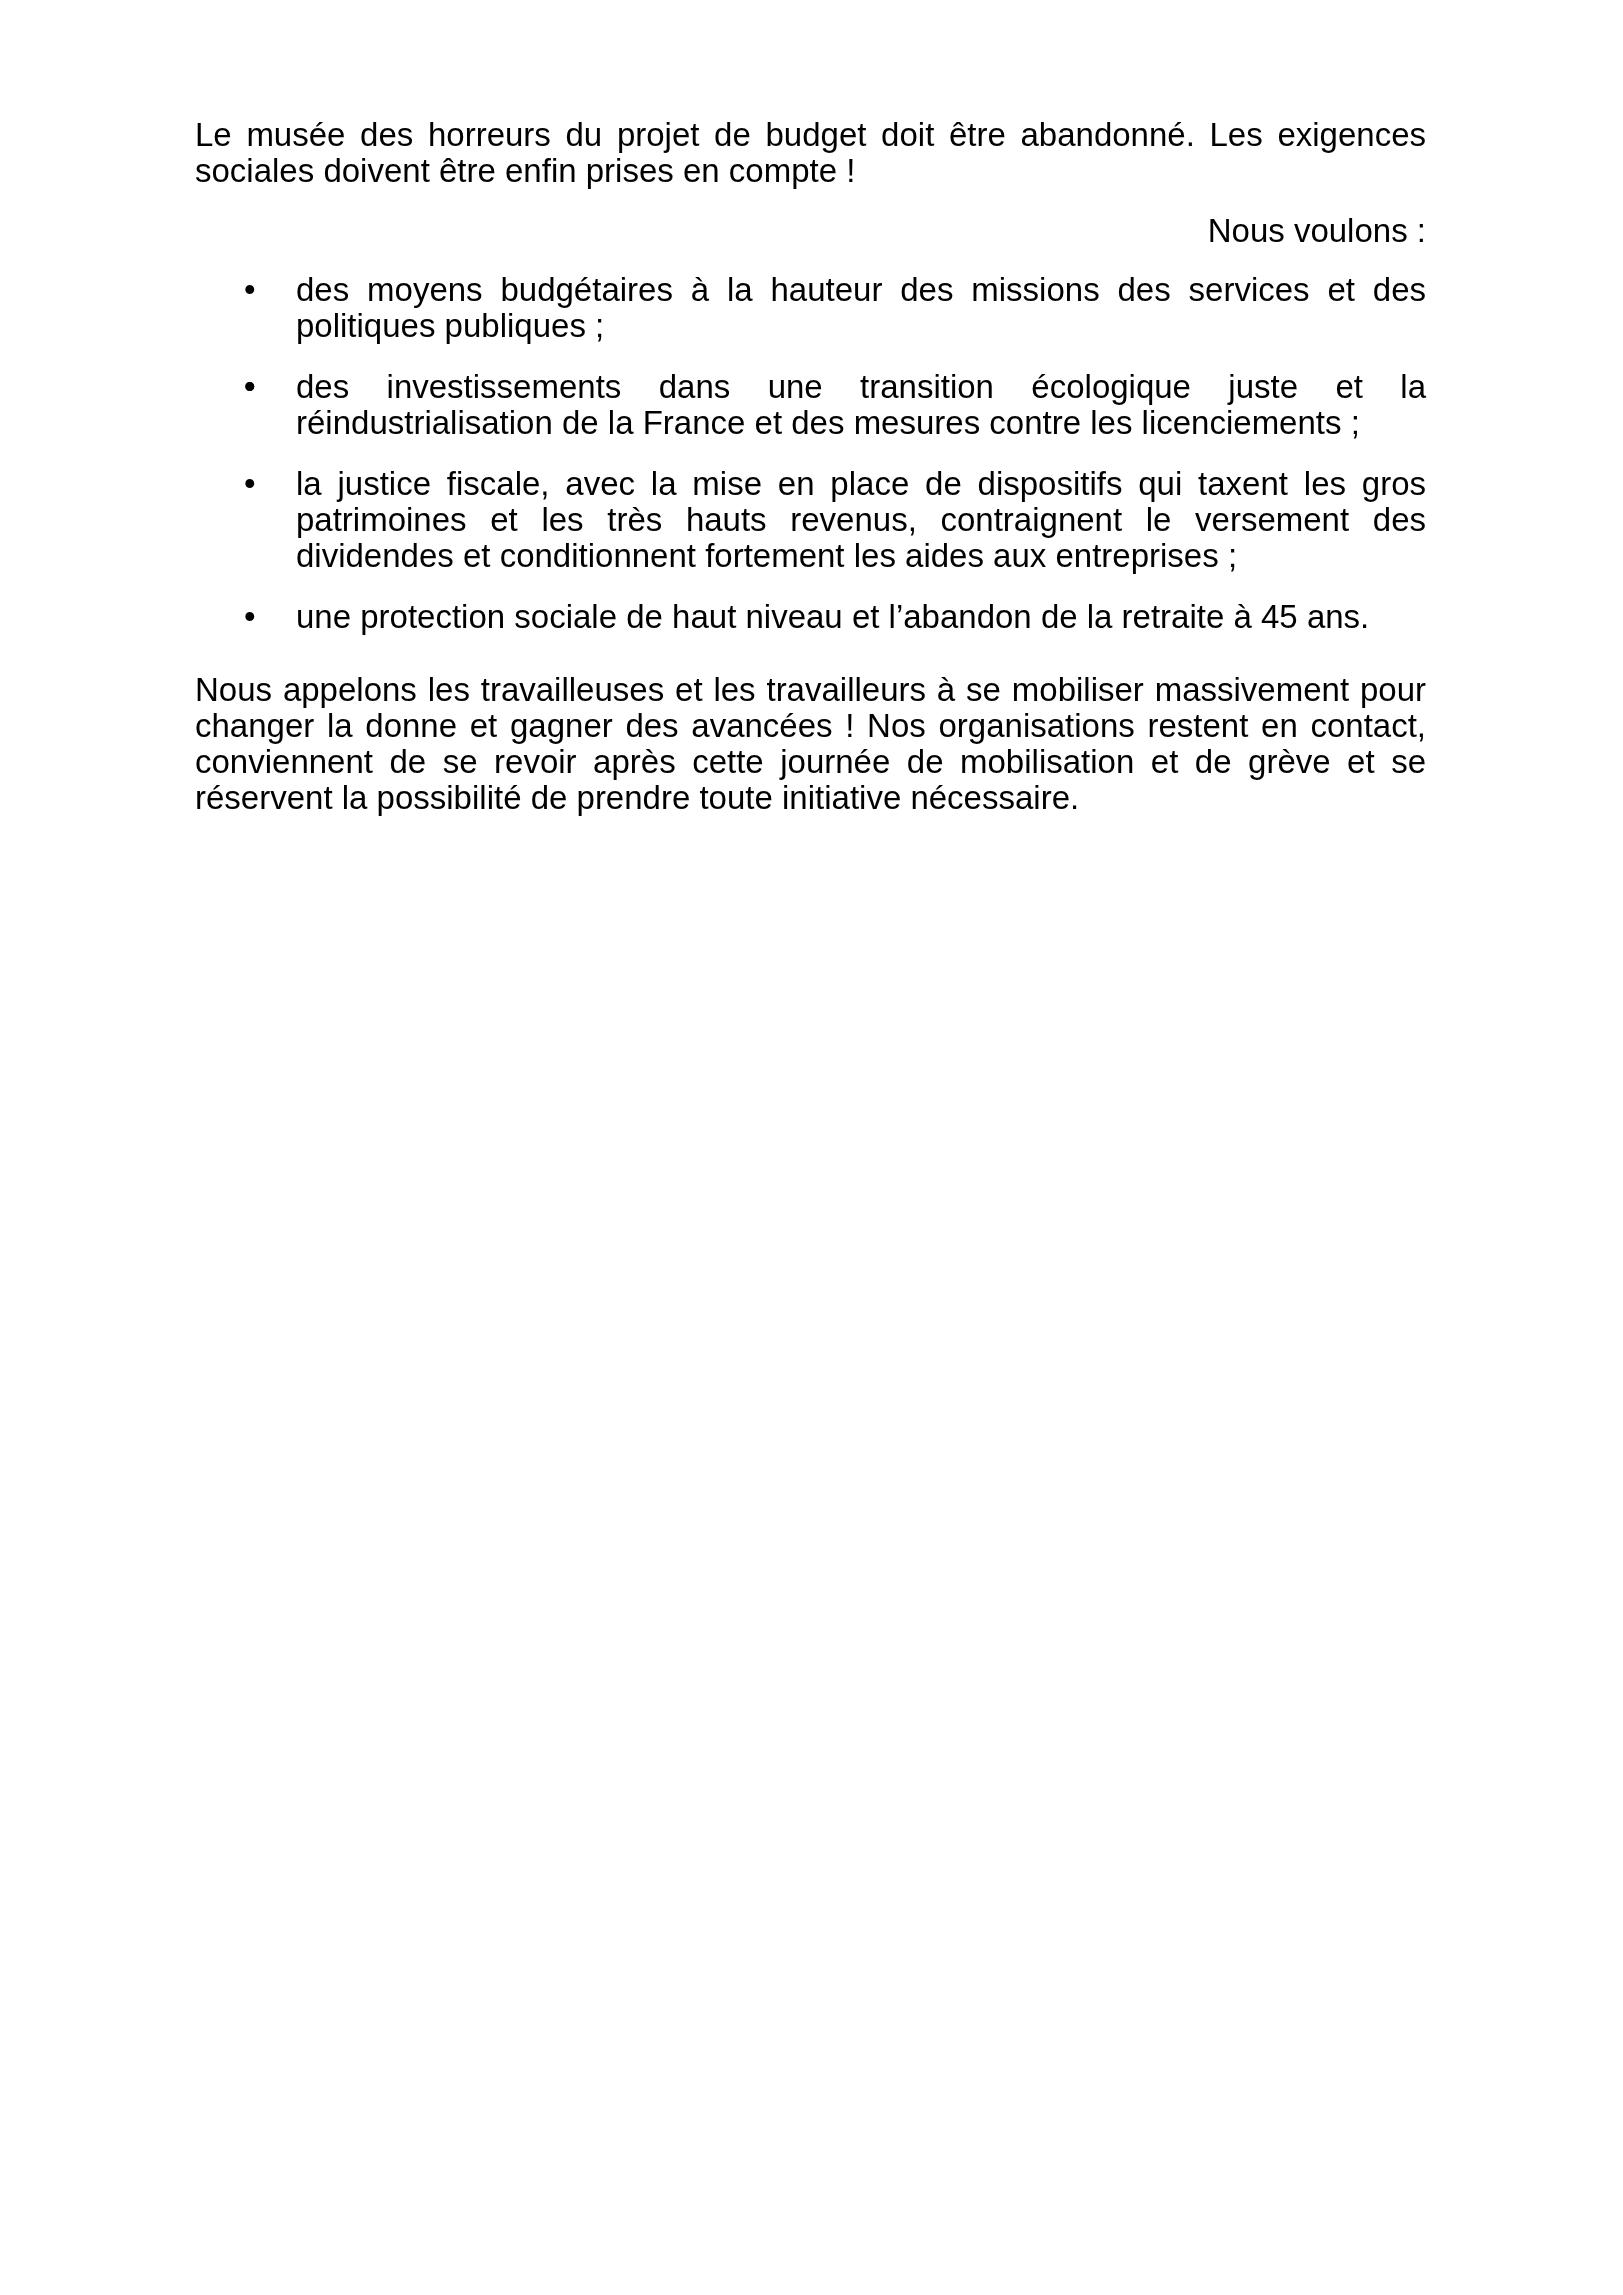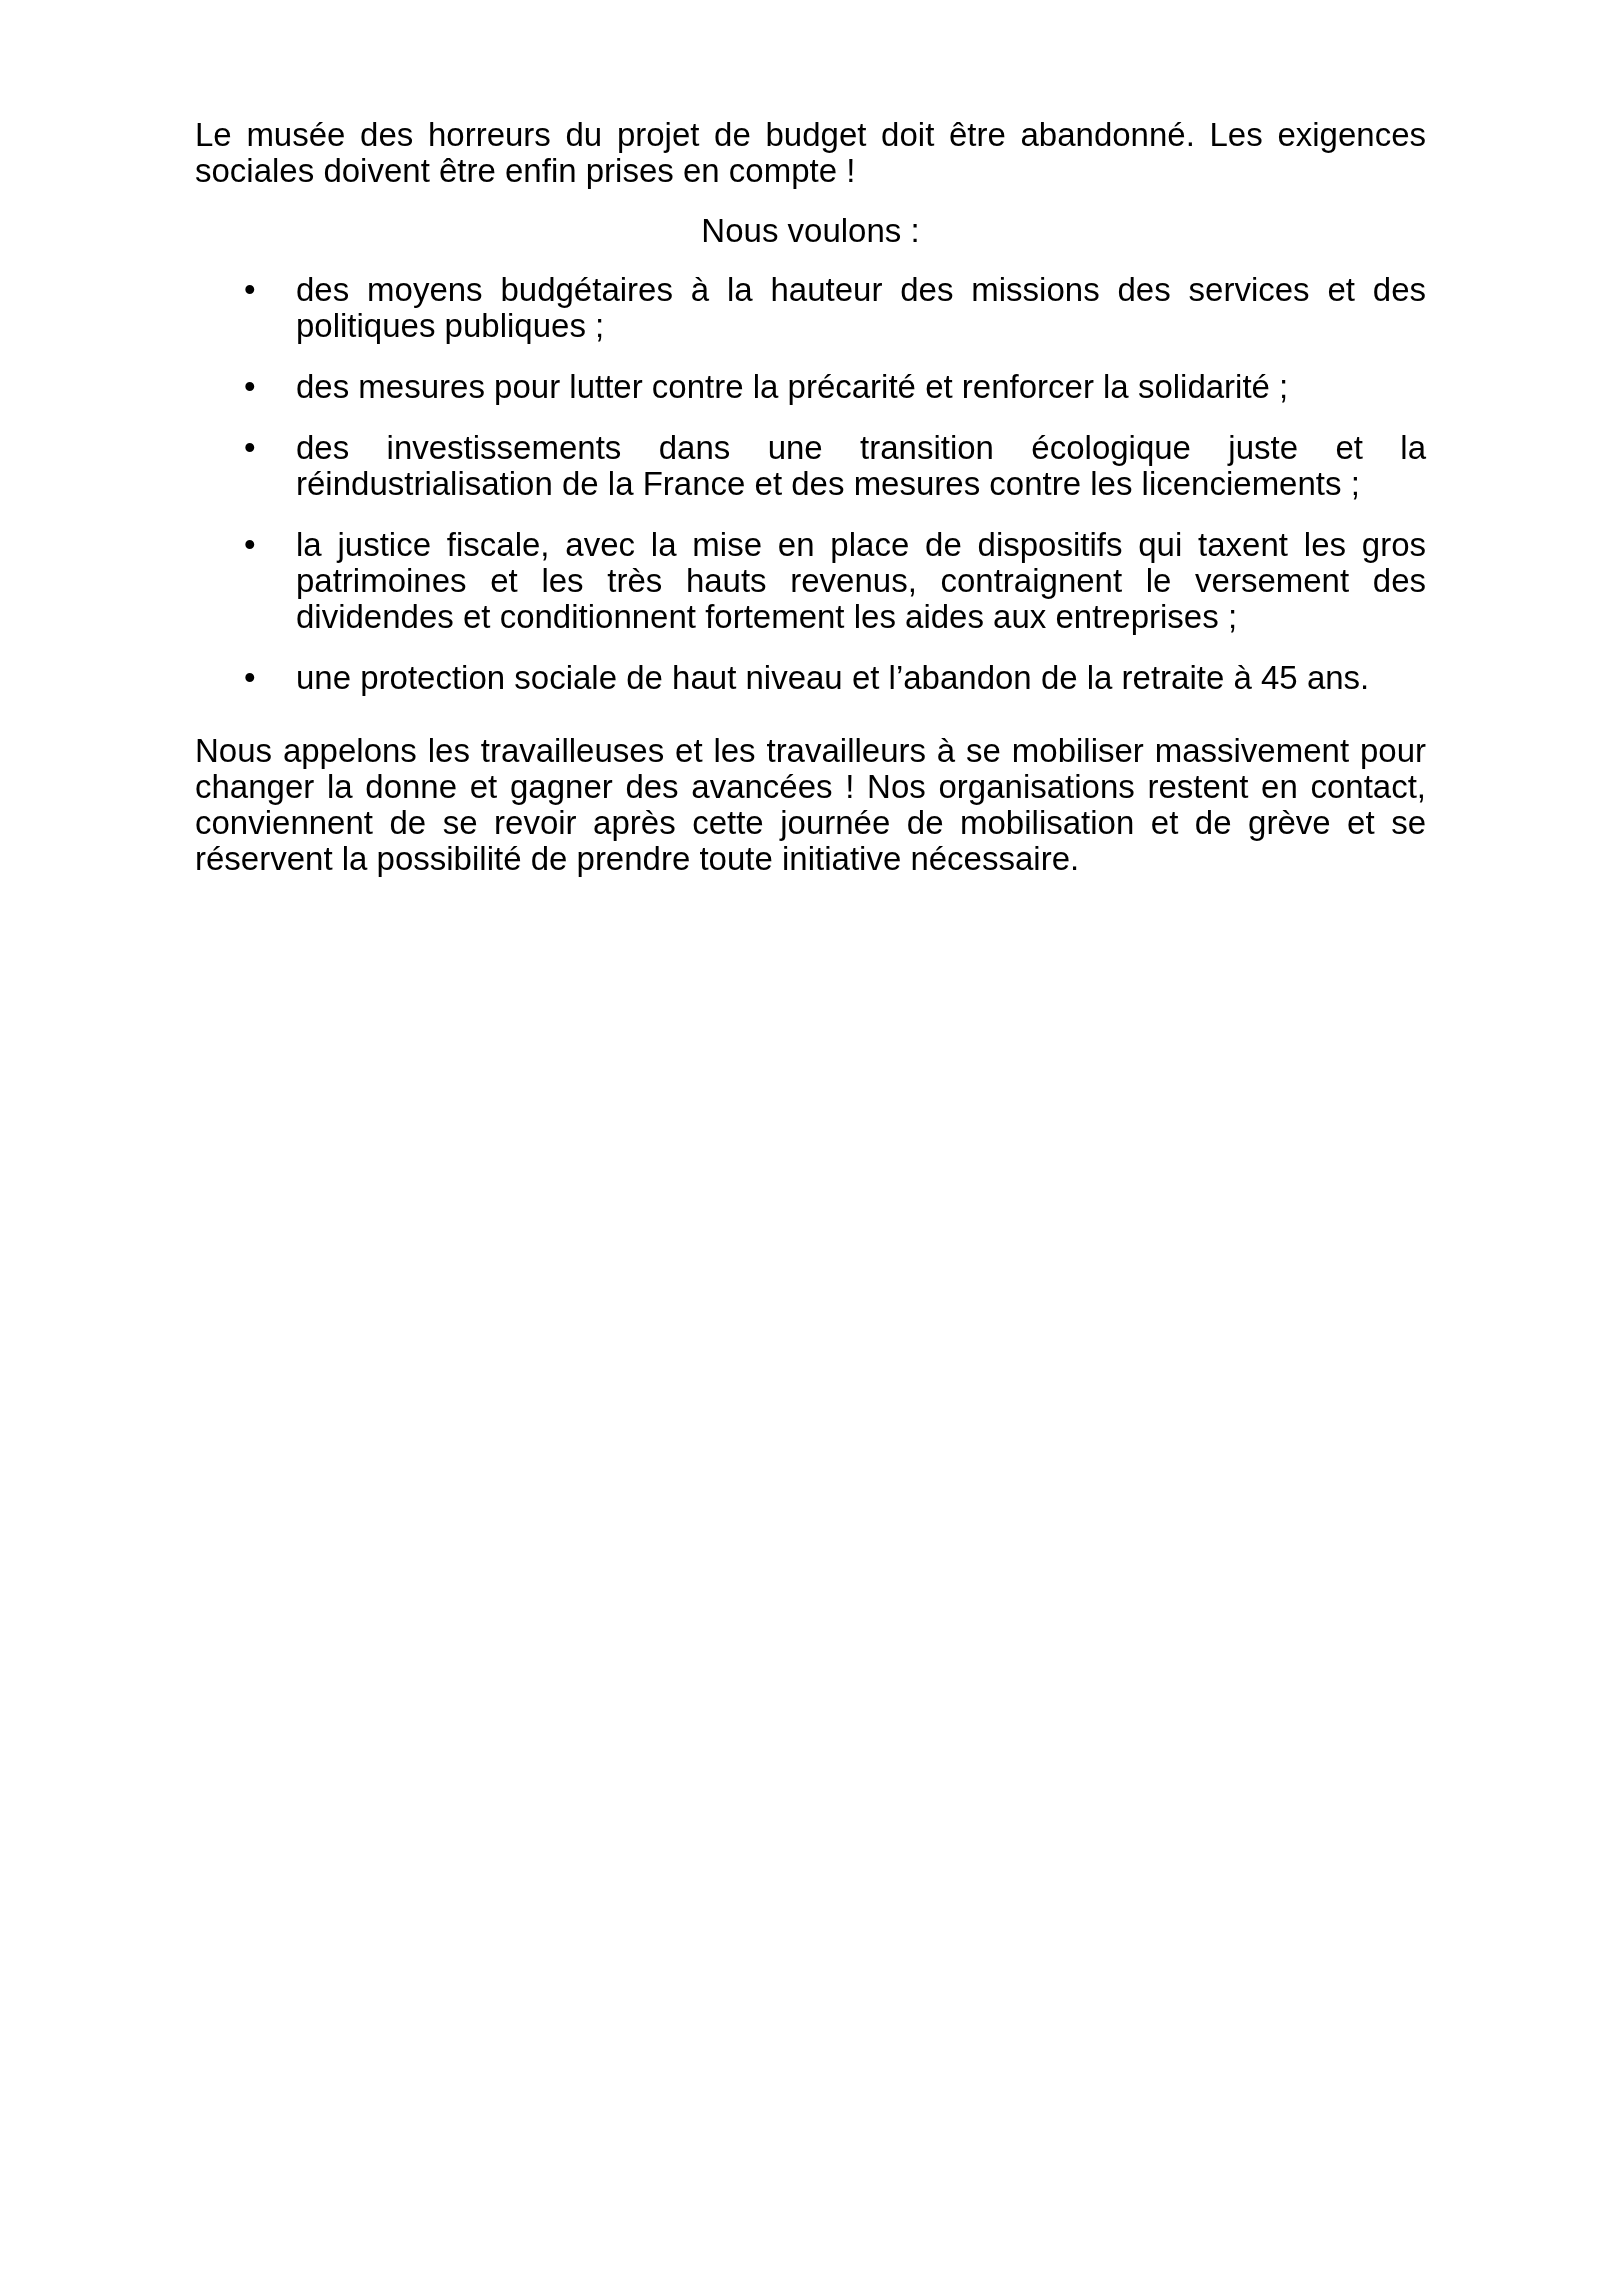--- a/index.html
+++ b/index.html
@@ -28,21 +28,21 @@
     line-height: 36px;
     color: #000000;
     letter-spacing: 0;
   }
   p.body-text {
     margin: 0 0 23.6px 0;
     text-align: justify;
     text-justify: inter-word;
   }
   p.heading-line {
-    text-align: center;
+    text-align: right;
   }
   ul.demands-list {
     list-style: none;
     margin: 0;
     padding: 0;
   }
   .list-item {
     position: relative;
     padding-left: 101px;
     margin: 0 0 25px 0;
@@ -69,21 +69,20 @@
 
   <p class="body-text heading-line">Nous voulons&nbsp;:</p>
 
   <ul class="demands-list">
     <li class="list-item">
       <span class="bullet-marker">•</span>
       <span>des moyens budgétaires à la hauteur des missions des services et des politiques publiques&nbsp;;</span>
     </li>
     <li class="list-item">
       <span class="bullet-marker">•</span>
-      <span>des mesures pour lutter contre la précarité et renforcer la solidarité&nbsp;;</span>
     </li>
     <li class="list-item">
       <span class="bullet-marker">•</span>
       <span>des investissements dans une transition écologique juste et la réindustrialisation de la France et des mesures contre les licenciements&nbsp;;</span>
     </li>
     <li class="list-item">
       <span class="bullet-marker">•</span>
       <span>la justice fiscale, avec la mise en place de dispositifs qui taxent les gros patrimoines et les très hauts revenus, contraignent le versement des dividendes et conditionnent fortement les aides aux entreprises&nbsp;;</span>
     </li>
     <li class="list-item">

